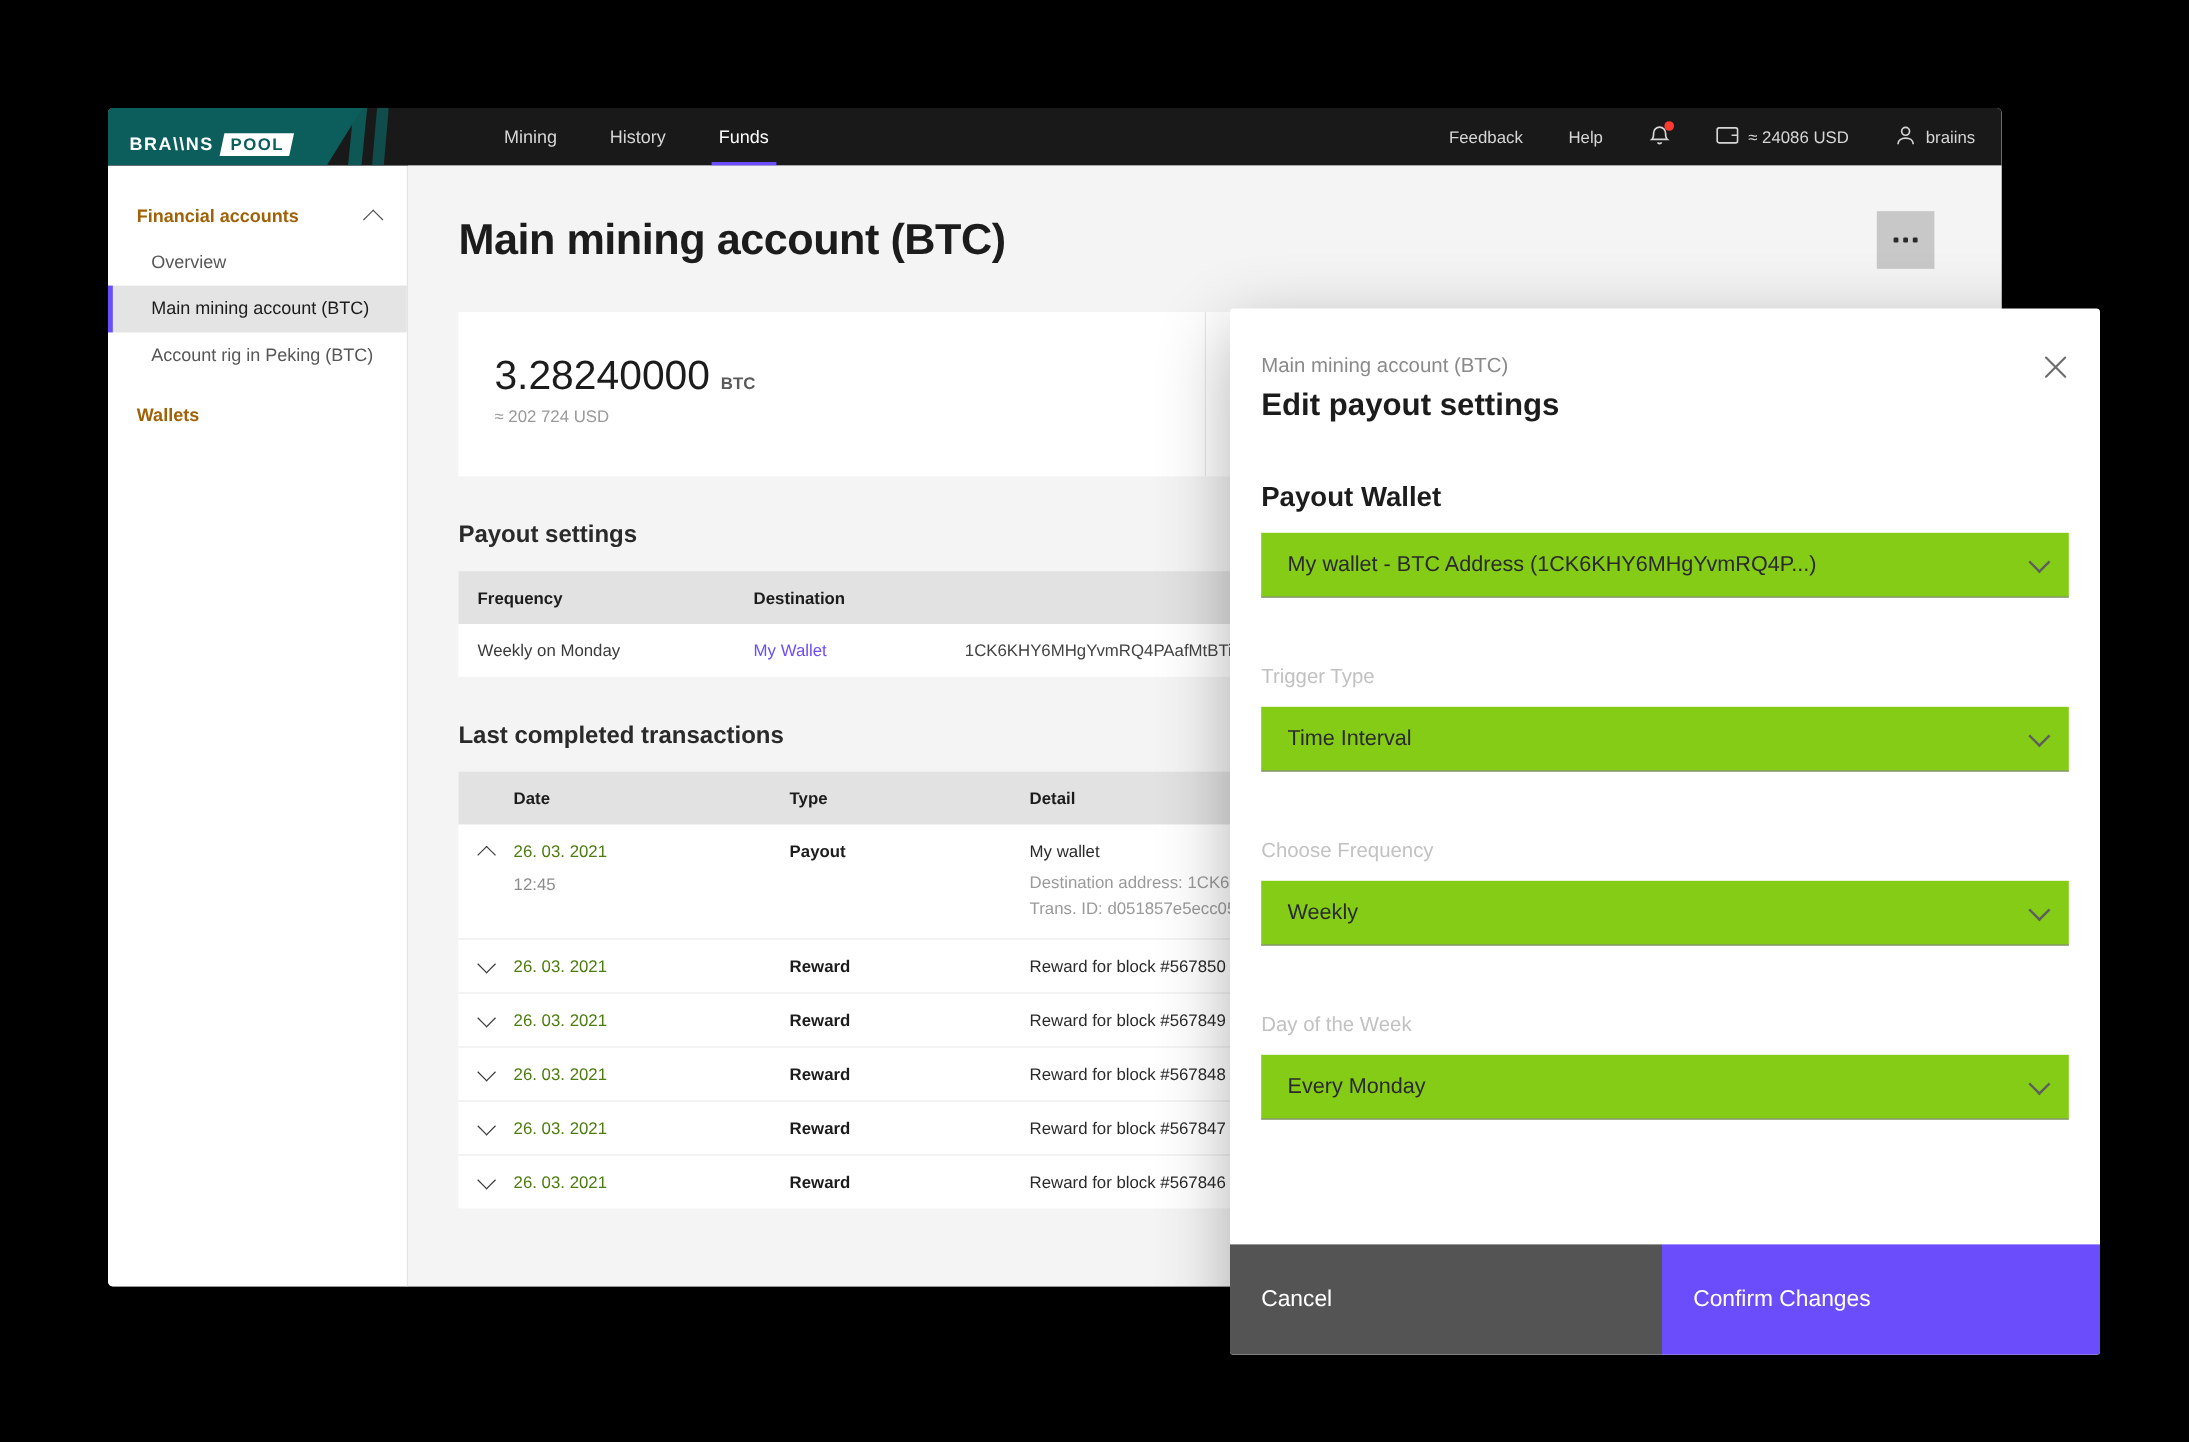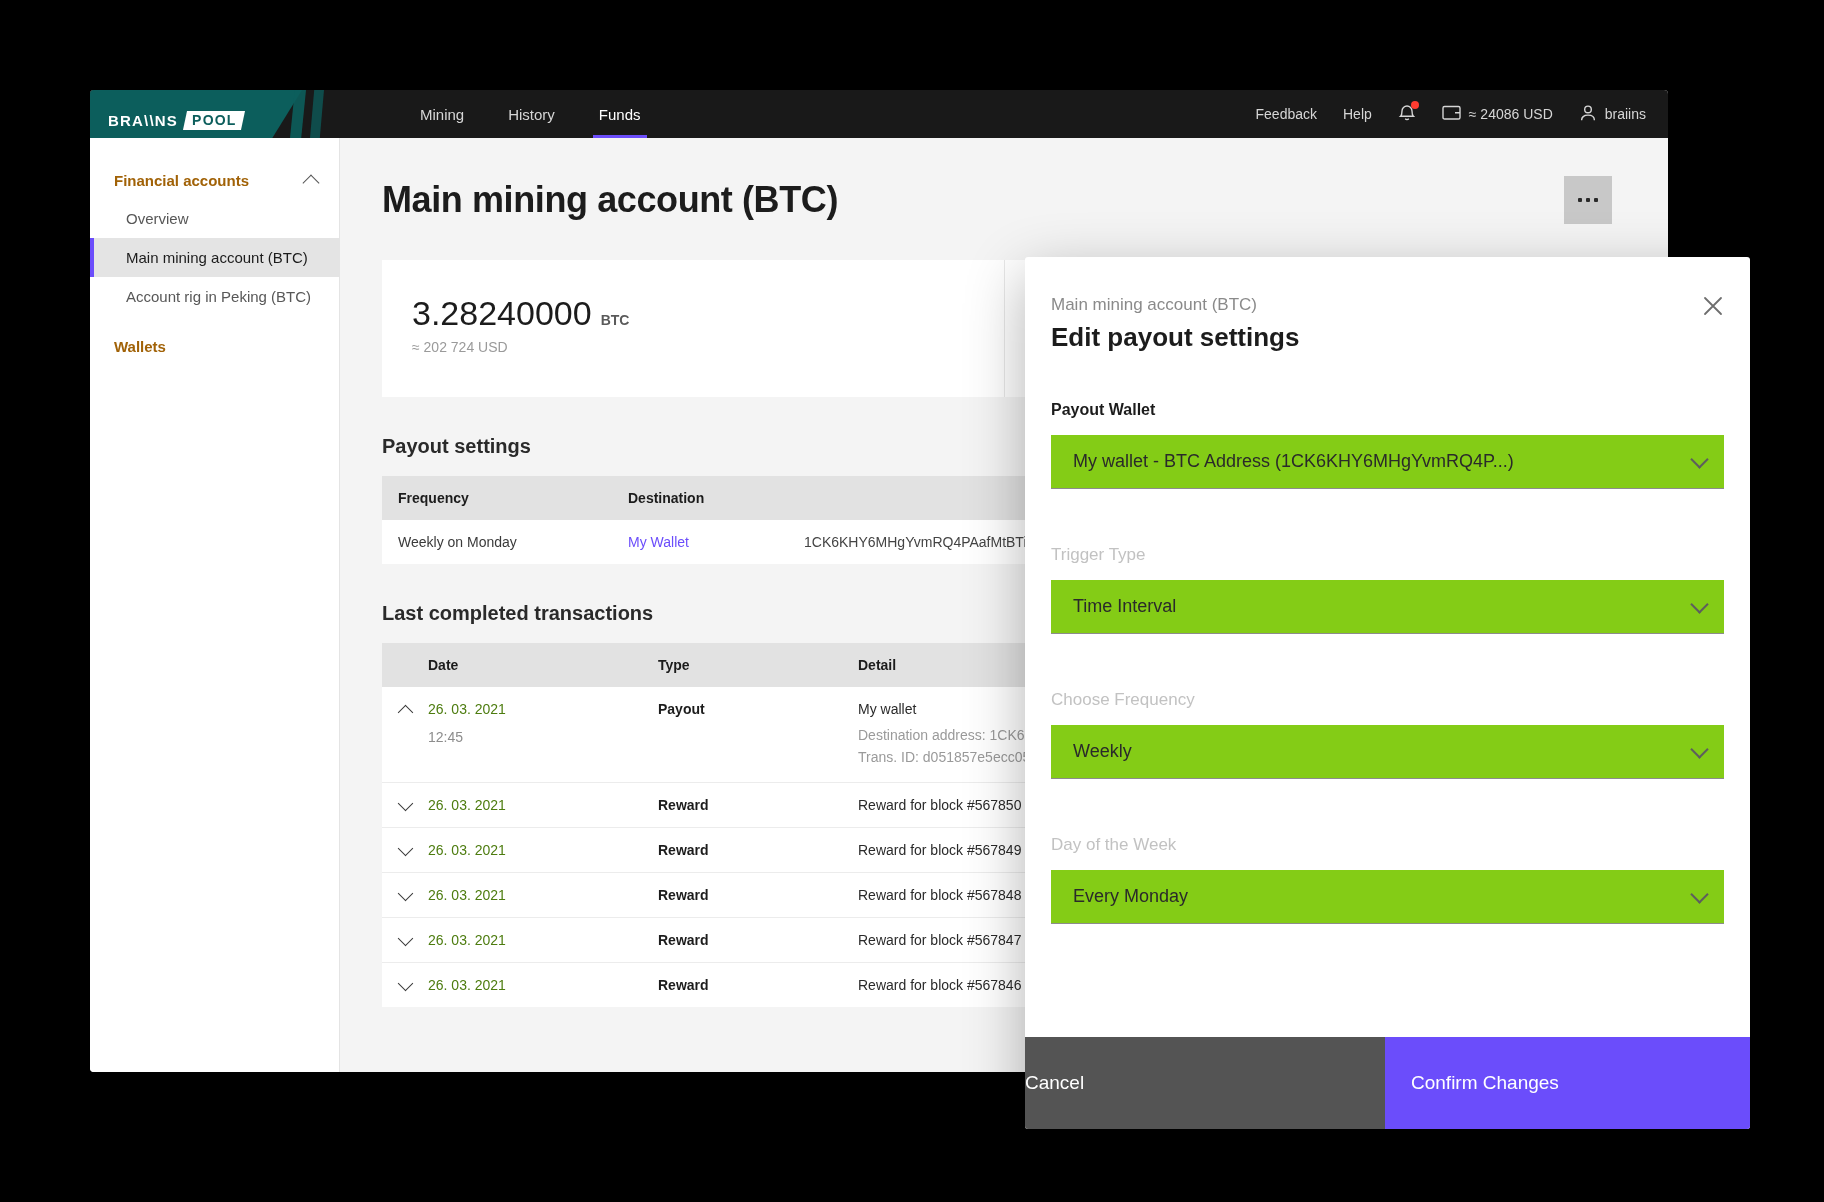--- a/index.html
+++ b/index.html
@@ -96,21 +96,21 @@
   .nav-item.active { color: #ffffff; }
   .nav-item.active::after {
     content:"";
     position: absolute; left: 12px; right: 12px; bottom: 0;
     height: 3px; background: #6b4dfb;
   }
 
   .nav-right {
     margin-left: auto;
     display: flex; align-items: center;
-    gap: 26px;
+    gap: 38px;
     padding-right: 22px;
     color: #d6d6d6;
     font-size: 14px;
   }
   .nav-right .ni { display:flex; align-items:center; gap:8px; cursor:pointer; }
   .bell-wrap { position: relative; display:flex; align-items:center; }
   .bell-dot {
     position: absolute; right: -3px; top: -2px;
     width: 8px; height: 8px; border-radius: 50%;
     background: #ff3b30;
@@ -253,21 +253,21 @@
   .modal-body { padding: 38px 26px 0 26px; flex: 1; }
   .modal-eyebrow { font-size: 17px; color: #8a8a8a; }
   .modal-title { font-size: 26px; font-weight: bold; color: #1c1c1c; margin-top: 7px; }
   .modal-close {
     position: absolute; right: 24px; top: 36px;
     width: 26px; height: 26px; cursor: pointer;
     color:#6e6e6e;
   }
   .modal-close svg { display:block; }
   .field-heading {
-    font-size: 16px; font-weight: bold; color: #1c1c1c;
+    font-size: 23px; font-weight: bold; color: #1c1c1c;
     margin-top: 48px; margin-bottom: 16px;
   }
   .field-label {
     font-size: 17px; color: #c2c2c2; margin-top: 56px; margin-bottom: 15px;
   }
   .select {
     height: 54px;
     background: #84cc16;
     border-bottom: 1.5px solid #8c8c8c;
     display: flex; align-items: center;
@@ -281,21 +281,21 @@
     border-bottom: 2px solid #5e5e5e;
     transform: rotate(-45deg);
     margin-top: -5px;
     flex: none;
   }
   .modal-actions { display: flex; height: 92px; flex: none; }
   .btn-cancel {
     flex: 0 0 360px;
     background: #545454; color: #ffffff;
     border: none; font-size: 19px;
-    text-align: left; 
+    text-align: left; padding-left: 26px;
     font-family: inherit; cursor: pointer;
   }
   .btn-confirm {
     flex: 1;
     background: #6b4dfb; color: #ffffff;
     border: none; font-size: 19px;
     text-align: left; padding-left: 26px;
     font-family: inherit; cursor: pointer;
   }
 </style>

